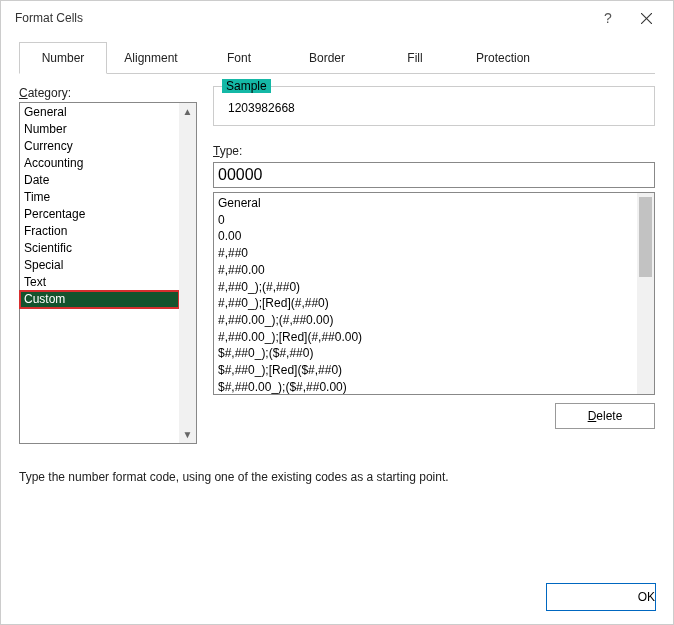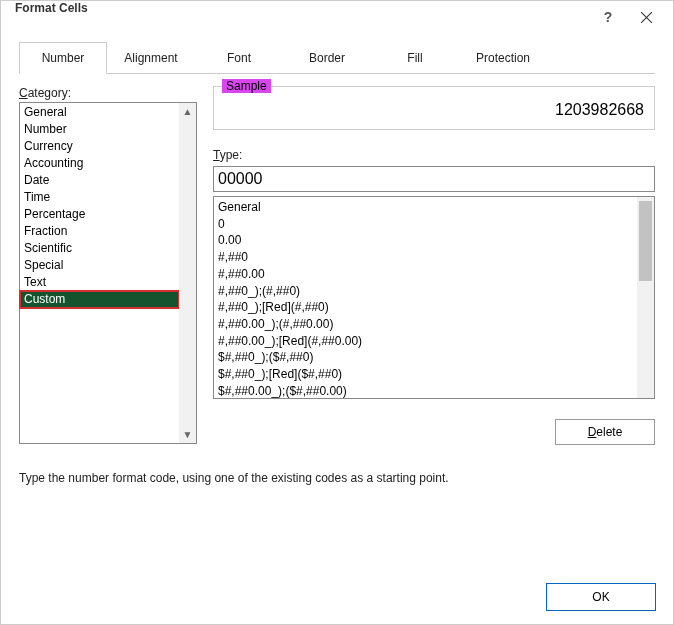--- a/index.html
+++ b/index.html
@@ -10,25 +10,24 @@
     background: #fff;
     color: #000;
     width: 674px;
     height: 625px;
     overflow: hidden;
     border: 1px solid #ccc;
   }
   .titlebar {
     height: 34px;
     display: flex;
-    align-items: flex-start;
+    align-items: center;
     padding: 0 10px 0 14px;
     color: #333;
     font-size: 12px;
-    font-weight: bold;
   }
   .titlebar .title { flex: 1; }
   .titlebar .tb-btn {
     width: 34px;
     height: 32px;
     display: flex;
     align-items: center;
     justify-content: center;
     color: #333;
     font-size: 14px;
@@ -106,25 +105,25 @@
   }
   .fieldset {
     border:1px solid #ccc;
     padding: 14px 10px 10px 10px;
     position:relative;
     margin-bottom:10px;
   }
   .fieldset .legend {
     position:absolute;
     top:-8px; left:8px;
-    background:#d946ef;
+    background:#14b8a6;
     padding:0 4px;
     font-size:12px;
   }
-  .sample-val { font-size:16px; padding-left:4px;text-align:right; }
+  .sample-val { font-size:12px; padding-left:4px; }
   .type-label { margin-top:8px; }
   .type-input {
     width:100%;
     border:1px solid #888;
     padding:3px 4px;
     font-family: inherit;
     font-size:16px;
     margin-top:2px;
     margin-bottom:4px;
     background:#fff;
@@ -146,21 +145,21 @@
     top:4px; left:2px; right:2px;
     height:80px;
     background:#c2c2c2;
     border-radius:0;
   }
   .type-items { padding:2px 4px;}
   .type-item { line-height:16.7px; font-size:12px;}
   .delete-row {
     display:flex;
     justify-content:flex-end;
-    margin-top:20px;
+    margin-top:8px;
   }
   .btn {
     border:1px solid #999;
     background:#fff;
     padding: 5px 0;
     font-size:12px;
     font-family:inherit;
     width:100px;
     text-align:center;
     cursor:default;
@@ -171,21 +170,21 @@
     color:#222;
   }
   .footer {
     position:absolute;
     bottom:14px;
     right:18px;
     display:flex;
     gap:10px;
   }
   .footer .btn { width:110px; padding:6px 0;}
-  .footer .btn.primary { border:1px solid #0067c0; }
+  .footer .btn.primary { border:1px solid #0067c0;text-align:right; }
 </style>
 </head>
 <body>
 
 <div class="titlebar">
   <span class="title">Format Cells</span>
   <div class="tb-btn help">?</div>
   <div class="tb-btn close">
     <svg width="11" height="11" viewBox="0 0 10 10">
         <line x1="0" y1="0" x2="10" y2="10" stroke-width="1"></line>

